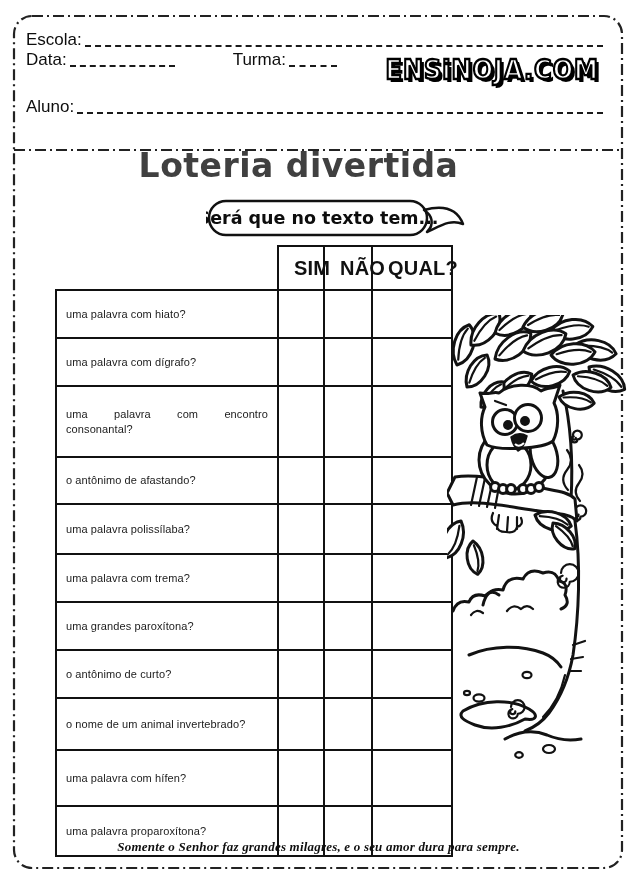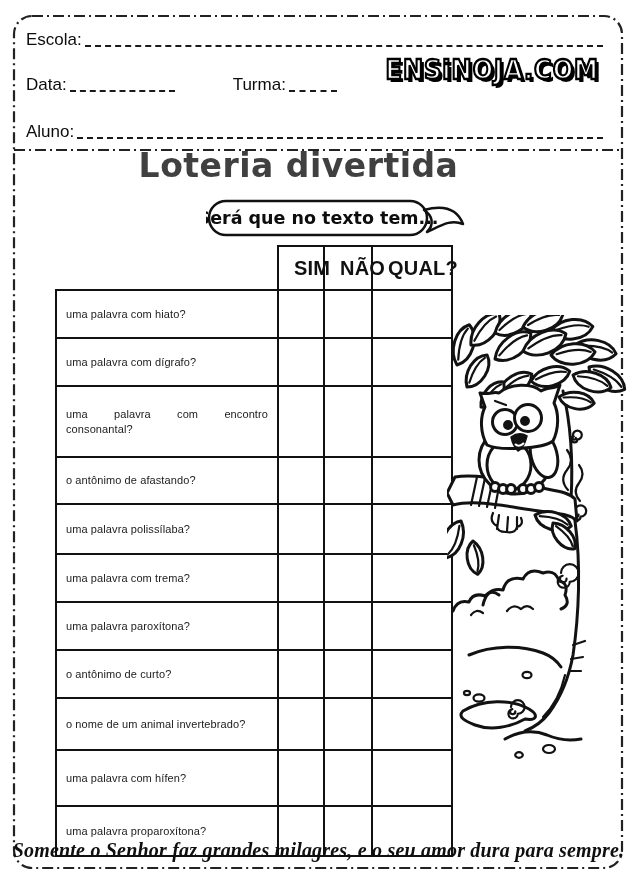--- a/index.html
+++ b/index.html
@@ -7,21 +7,21 @@
     width:637px;height:876px;position:relative;background:#fff;
     font-family:"Liberation Sans",sans-serif;color:#111;overflow:hidden;
   }
   .page{position:absolute;inset:0;}
   
   .page-border{position:absolute;left:0;top:0;pointer-events:none;}
   
   .header-area{position:absolute;left:26px;right:34px;top:24px;}
   .field-row{display:flex;align-items:flex-end;font-size:17px;color:#0d0d0d;}
   .row-escola{margin-top:6px;}
-  .row-data{margin-top:25px;}
+  .row-data{}
   .row-aluno{margin-top:27px;}
   .fill{border-bottom:2.4px dashed #1a1a1a;margin:0 0 3px 3px;flex:1;height:1px;}
   .fill.fixed{flex:none;}
   .w-data{width:105px;}
   .w-turma{width:48px;}
   .lbl-turma{margin-left:58px;}
   .logo{
     position:absolute;right:4px;top:32px;
     font-family:"DejaVu Sans",sans-serif;font-weight:900;font-size:24px;
     letter-spacing:1px;color:#fff;
@@ -61,21 +61,21 @@
   .owl-art{position:absolute;left:447px;top:315px;}
   .owl-art *{vector-effect:non-scaling-stroke;}
   .ln{fill:none;stroke:#121212;stroke-width:3;stroke-linecap:round;stroke-linejoin:round;}
   .ln2{fill:none;stroke:#121212;stroke-width:2.2;stroke-linecap:round;stroke-linejoin:round;}
   .wh{fill:#fff;stroke:#121212;stroke-width:3;stroke-linecap:round;stroke-linejoin:round;}
   .bk{fill:#121212;stroke:#121212;stroke-width:1.5;stroke-linejoin:round;}
   
   .quote{
     position:absolute;left:0;right:0;top:839px;text-align:center;
     font-family:"Liberation Serif",serif;font-style:italic;font-weight:600;
-    font-size:20px;color:#0f0f0f;letter-spacing:.2px;
+    font-size:13px;color:#0f0f0f;letter-spacing:.2px;
   }
 </style>
 </head>
 <body>
 
 <div class="page">
 
   <svg class="page-border" width="637" height="876">
     <rect x="14" y="16" width="608" height="852" rx="18" fill="none" stroke="#222" stroke-width="2.2" stroke-dasharray="11 4 2 4"></rect>
     <line x1="14" y1="150" x2="622" y2="150" stroke="#222" stroke-width="2.2" stroke-dasharray="11 4 2 4"></line>
@@ -153,21 +153,21 @@
           <td class="a"></td>
           <td class="a"></td>
         </tr>
         <tr style="height: 48px;">
           <td class="q">uma palavra com trema?</td>
           <td class="a"></td>
           <td class="a"></td>
           <td class="a"></td>
         </tr>
         <tr style="height: 48px;">
-          <td class="q">uma palavra paroxítona?</td>
+          <td class="q">uma grandes paroxítona?</td>
           <td class="a"></td>
           <td class="a"></td>
           <td class="a"></td>
         </tr>
         <tr style="height: 48px;">
           <td class="q">o antônimo de curto?</td>
           <td class="a"></td>
           <td class="a"></td>
           <td class="a"></td>
         </tr>

